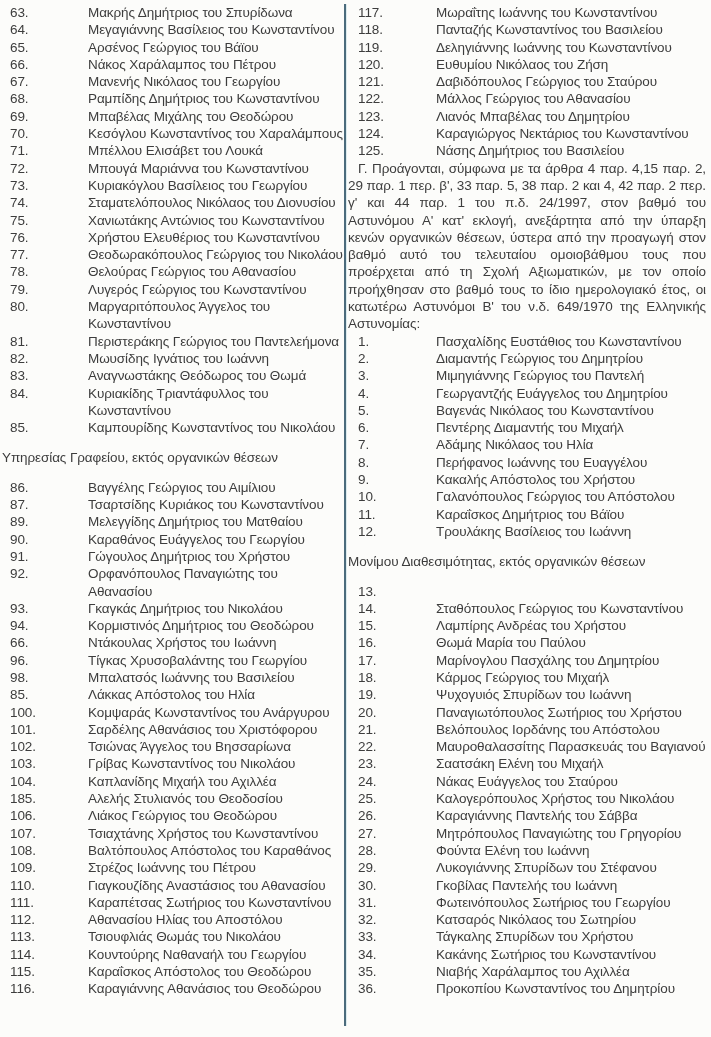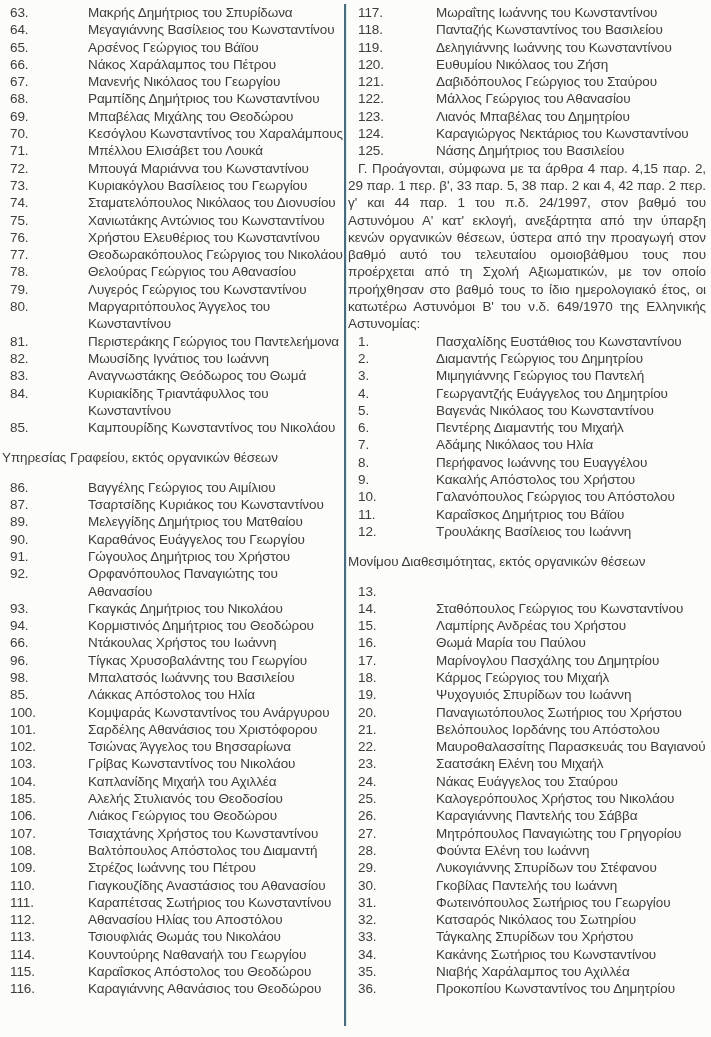--- a/index.html
+++ b/index.html
@@ -210,21 +210,21 @@
         <div class="row">
           <span class="num">106.</span>
           <span class="nm">Λιάκος Γεώργιος του Θεοδώρου</span>
         </div>
         <div class="row">
           <span class="num">107.</span>
           <span class="nm">Τσιαχτάνης Χρήστος του Κωνσταντίνου</span>
         </div>
         <div class="row">
           <span class="num">108.</span>
-          <span class="nm">Βαλτόπουλος Απόστολος του Διαμαντή</span>
+          <span class="nm">Βαλτόπουλος Απόστολος του Καραθάνος</span>
         </div>
         <div class="row">
           <span class="num">109.</span>
           <span class="nm">Στρέζος Ιωάννης του Πέτρου</span>
         </div>
         <div class="row">
           <span class="num">110.</span>
           <span class="nm">Γιαγκουζίδης Αναστάσιος του Αθανασίου</span>
         </div>
         <div class="row">

